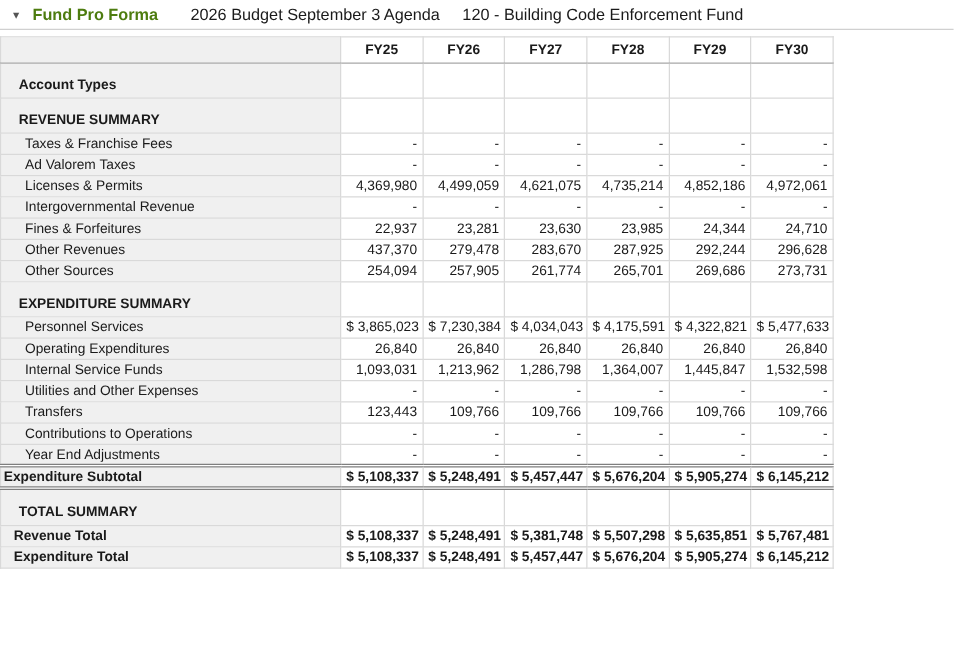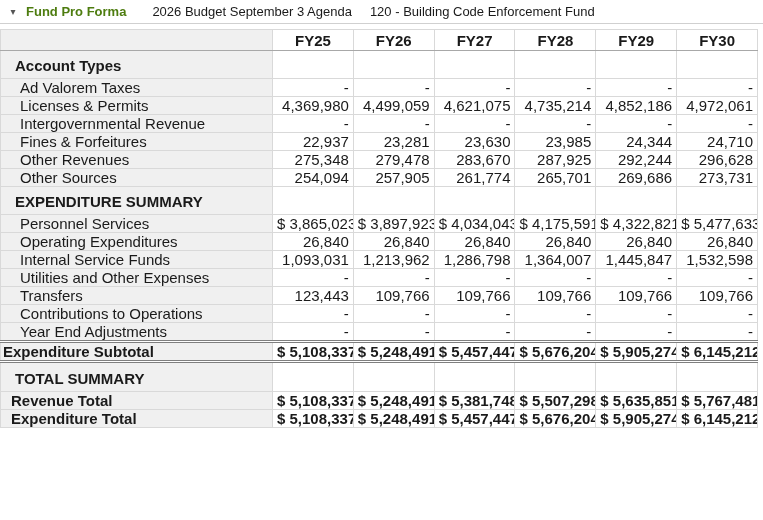--- a/index.html
+++ b/index.html
@@ -20,22 +20,22 @@
     width:26px; text-align:center; color:#555;
     font-size:10px; cursor:pointer; user-select:none;
   }
   .doc-title { font-weight:bold; color:#4d7c0f; margin-right:26px; white-space:nowrap; }
   .doc-sub1 { margin-right:18px; white-space:nowrap; }
   .doc-sub2 { white-space:nowrap; }
 
   
   table.report {
     border-collapse:collapse; table-layout:fixed;
-    width:758px; margin-top:5px;
-    font-size:15px; color:#1a1a1a;
+    width:667px; margin-top:5px;
+    font-size:11px; color:#1a1a1a;
   }
   col.c-label { width:272px; }
   td, th {
     border:1px solid #d9d9d9;
     padding:0 4px;
     overflow:hidden; white-space:nowrap;
     height:17px;
   }
   th.fy {
     height:21px; font-weight:bold; text-align:center;
@@ -102,20 +102,38 @@
   </thead>
   <tbody id="report-body">
       <tr class="r-section">
         <td class="label">Account Types</td>
         <td class="val"></td>
         <td class="val"></td>
         <td class="val"></td>
         <td class="val"></td>
         <td class="val"></td>
         <td class="val"></td>
+      </tr>
+      <tr class="r-section">
+        <td class="label">REVENUE SUMMARY</td>
+        <td class="val"></td>
+        <td class="val"></td>
+        <td class="val"></td>
+        <td class="val"></td>
+        <td class="val"></td>
+        <td class="val"></td>
+      </tr>
+      <tr class="r-detail">
+        <td class="label">Taxes &amp; Franchise Fees</td>
+        <td class="val">-</td>
+        <td class="val">-</td>
+        <td class="val">-</td>
+        <td class="val">-</td>
+        <td class="val">-</td>
+        <td class="val">-</td>
       </tr>
       <tr class="r-detail">
         <td class="label">Ad Valorem Taxes</td>
         <td class="val">-</td>
         <td class="val">-</td>
         <td class="val">-</td>
         <td class="val">-</td>
         <td class="val">-</td>
         <td class="val">-</td>
       </tr>
@@ -141,21 +159,21 @@
         <td class="label">Fines &amp; Forfeitures</td>
         <td class="val">22,937</td>
         <td class="val">23,281</td>
         <td class="val">23,630</td>
         <td class="val">23,985</td>
         <td class="val">24,344</td>
         <td class="val">24,710</td>
       </tr>
       <tr class="r-detail">
         <td class="label">Other Revenues</td>
-        <td class="val">275,348</td>
+        <td class="val">437,370</td>
         <td class="val">279,478</td>
         <td class="val">283,670</td>
         <td class="val">287,925</td>
         <td class="val">292,244</td>
         <td class="val">296,628</td>
       </tr>
       <tr class="r-detail">
         <td class="label">Other Sources</td>
         <td class="val">254,094</td>
         <td class="val">257,905</td>
@@ -169,21 +187,21 @@
         <td class="val"></td>
         <td class="val"></td>
         <td class="val"></td>
         <td class="val"></td>
         <td class="val"></td>
         <td class="val"></td>
       </tr>
       <tr class="r-detail">
         <td class="label">Personnel Services</td>
         <td class="val">$ 3,865,023</td>
-        <td class="val">$ 3,897,923</td>
+        <td class="val">$ 7,230,384</td>
         <td class="val">$ 4,034,043</td>
         <td class="val">$ 4,175,591</td>
         <td class="val">$ 4,322,821</td>
         <td class="val">$ 5,477,633</td>
       </tr>
       <tr class="r-detail">
         <td class="label">Operating Expenditures</td>
         <td class="val">26,840</td>
         <td class="val">26,840</td>
         <td class="val">26,840</td>

